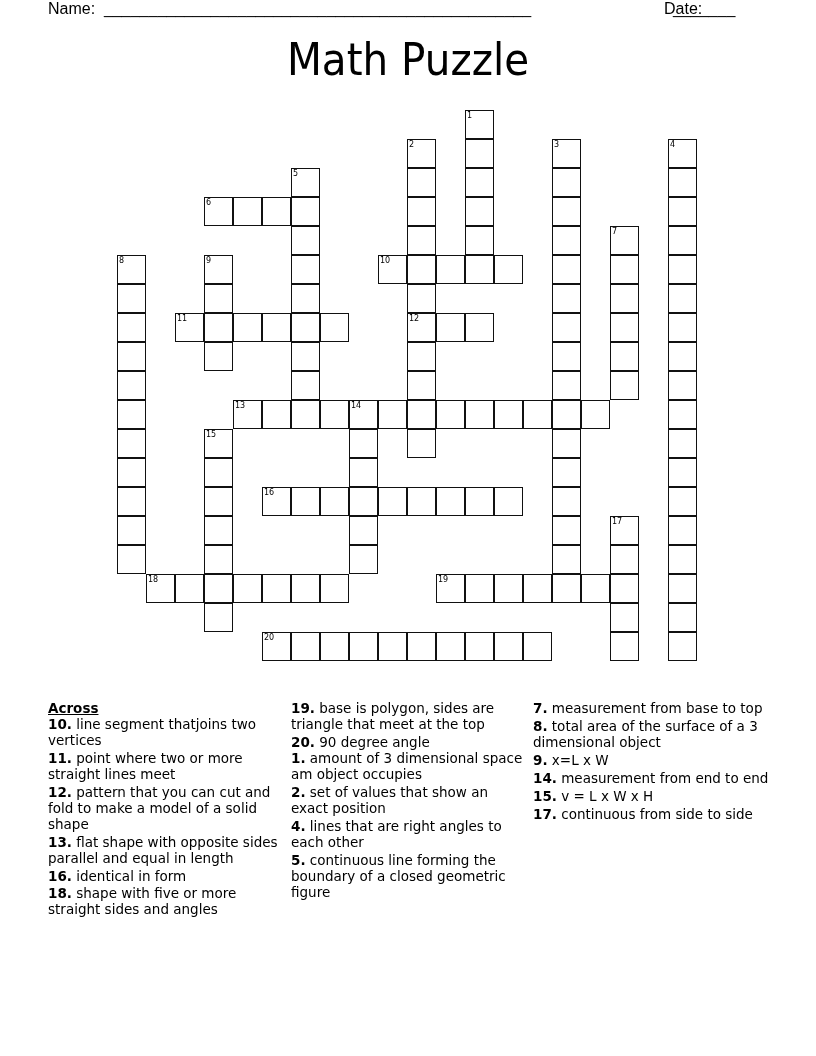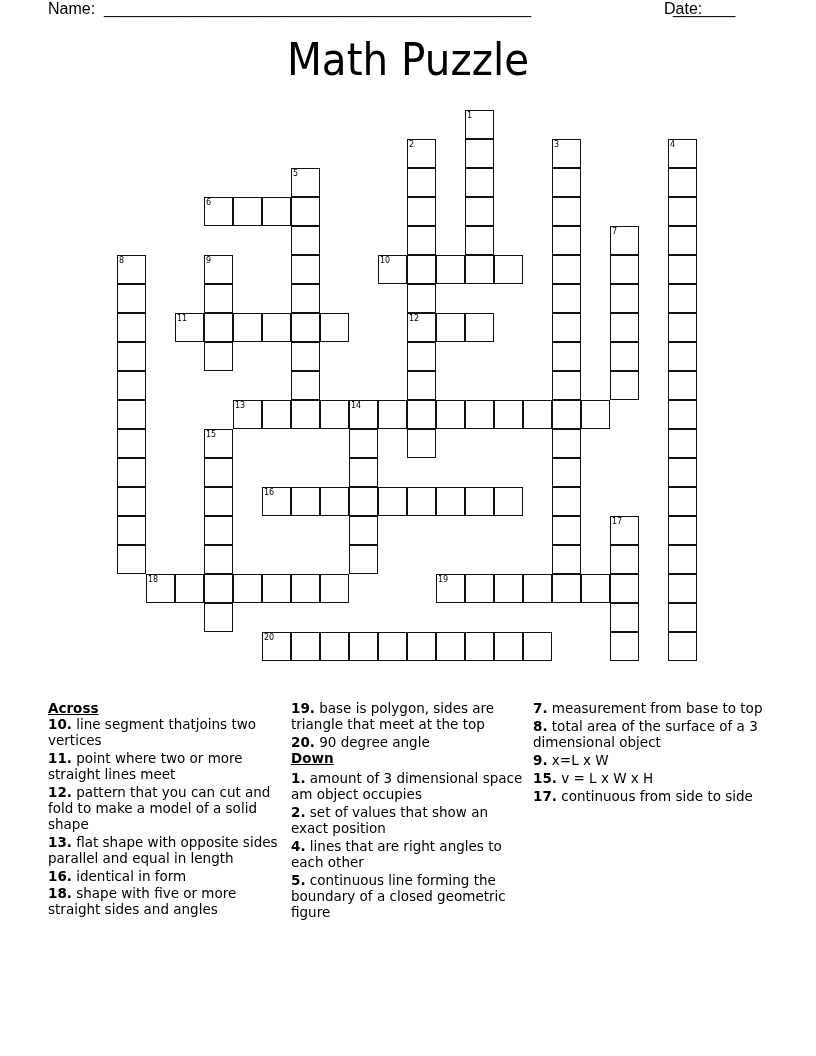--- a/index.html
+++ b/index.html
@@ -231,26 +231,26 @@
   <div class="clue"><b>11.</b> <span>point where two or more straight lines meet</span></div>
   <div class="clue"><b>12.</b> <span>pattern that you can cut and fold to make a model of a solid shape</span></div>
   <div class="clue"><b>13.</b> <span>flat shape with opposite sides parallel and equal in length</span></div>
   <div class="clue" style="margin-bottom:1px"><b>16.</b> <span>identical in form</span></div>
   <div class="clue"><b>18.</b> <span>shape with five or more straight sides and angles</span></div>
 </div>
 
 <div class="clues col2">
   <div class="clue"><b>19.</b> <span>base is polygon, sides are triangle that meet at the top</span></div>
   <div class="clue" style="margin-bottom:0"><b>20.</b> <span>90 degree angle</span></div>
-  <span class="heading" style="margin-bottom:4px">Down</span>
   <div class="clue"><b>1.</b> <span>amount of 3 dimensional space am object occupies</span></div>
   <div class="clue"><b>2.</b> <span>set of values that show an exact position</span></div>
   <div class="clue"><b>4.</b> <span>lines that are right angles to each other</span></div>
   <div class="clue"><b>5.</b> <span>continuous line forming the boundary of a closed geometric figure</span></div>
 </div>
 
 <div class="clues col3">
   <div class="clue"><b>7.</b> <span>measurement from base to top</span></div>
   <div class="clue"><b>8.</b> <span>total area of the surface of a 3 dimensional object</span></div>
   <div class="clue"><b>9.</b> <span>x=L x W</span></div>
+  <div class="clue"><b>14.</b> <span>measurement from end to end</span></div>
   <div class="clue"><b>15.</b> <span>v = L x W x H</span></div>
   <div class="clue"><b>17.</b> <span>continuous from side to side</span></div>
 </div>
 
 </body></html>

